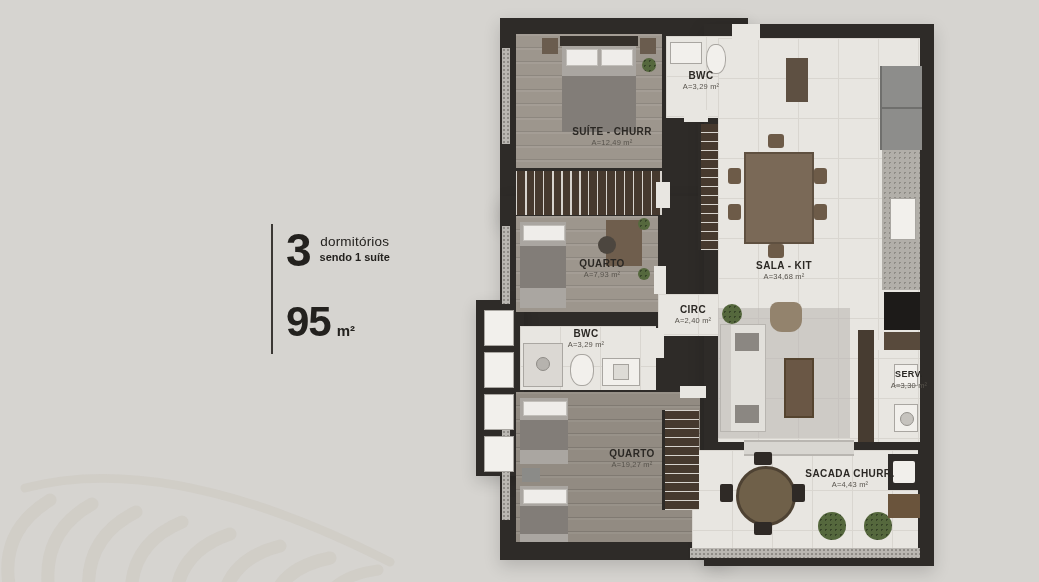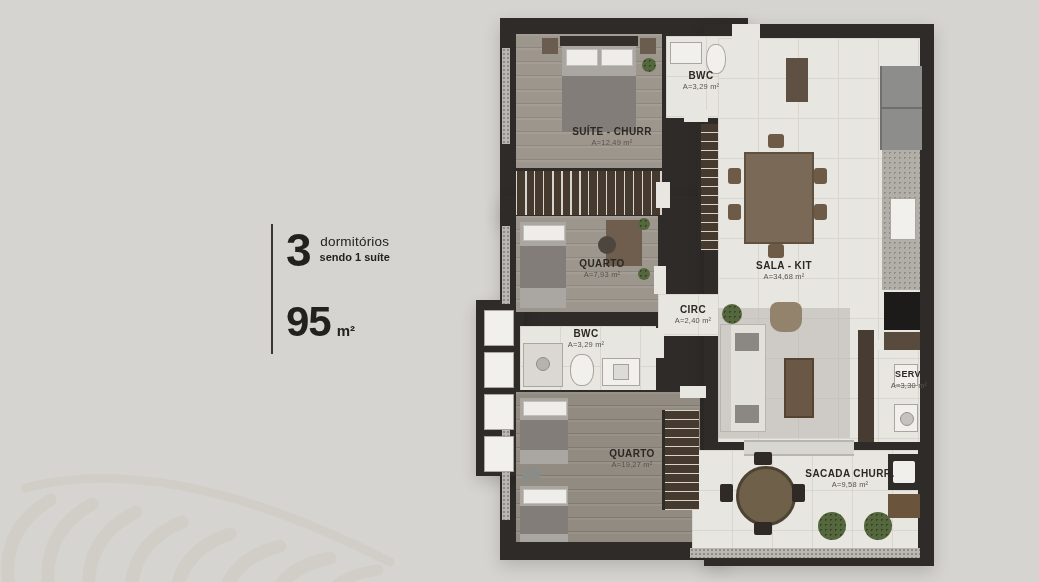--- a/index.html
+++ b/index.html
@@ -246,17 +246,17 @@
     <div class="label" style="left:332px;top:264px;">
       <span>SALA - KIT</span>
       <span class="area">A=34,68 m²</span>
     </div>
     <div class="label" style="left:441px;top:374px;font-size:9px;margin-left:16px;">
       <span>SERV.</span>
       <span class="area">A=3,30 m²</span>
     </div>
     <div class="label" style="left:398px;top:472px;">
       <span>SACADA CHURR.</span>
-      <span class="area">A=9,58 m²</span>
+      <span class="area">A=4,43 m²</span>
     </div>
 
   </div>
 </div>
 
 </body></html>

